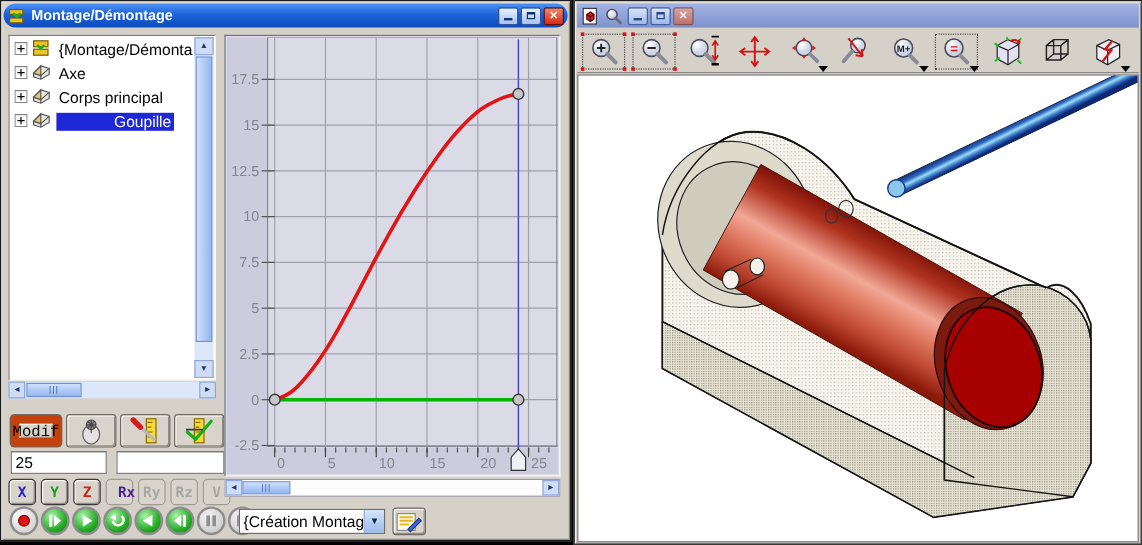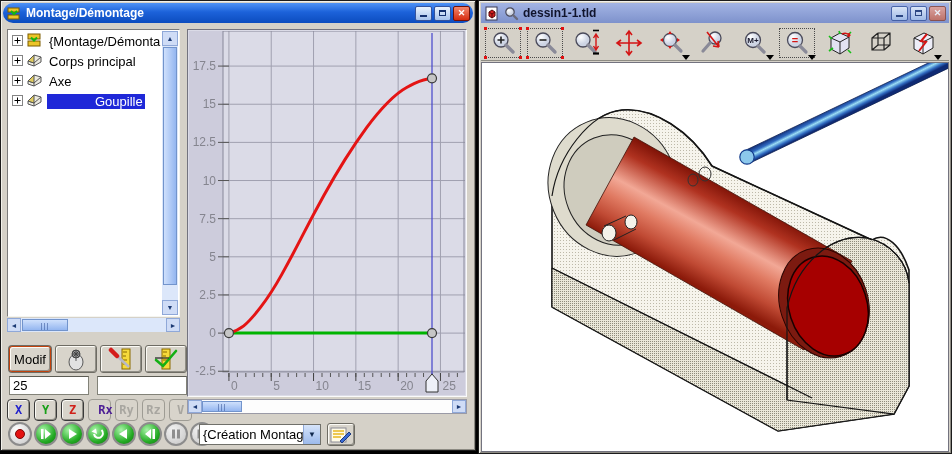--- a/index.html
+++ b/index.html
@@ -48,22 +48,22 @@
             border:1px solid #8fa8d8; display:flex; align-items:center; justify-content:center;
             font-size:7px; color:#1c3a74; }
   .hs-thumb { position:absolute; top:1px; left:15px; width:46px; height:12px;
               background:linear-gradient(180deg,#cfe0fc,#94b6f0); border:1px solid #7294cc;
               display:flex; align-items:center; justify-content:center;
               font-size:7px; color:#3c5a9c; letter-spacing:1px; }
 
   .btn3d { position:absolute; background:#d8d4cb; border:1px solid #6e6c64; border-radius:3px;
            box-shadow: inset 1px 1px 0 #fbfaf5, inset -1px -1px 0 #908e86;
            display:flex; align-items:center; justify-content:center; font-size:13px; color:#000; }
-  #modif-btn { left:8px; top:345px; width:42px; height:26px; border:1px solid #c2410c;
-               box-shadow: inset 1px 1px 0 #fbfaf5, inset -1px -1px 0 #908e86, 0 0 0 1px #6e6c64; }
+  #modif-btn { left:8px; top:345px; width:42px; height:26px; border:7px solid #c2410c;
+               box-shadow: inset 1px 1px 0 #fbfaf5, inset -1px -1px 0 #908e86, 0 0 0 1px #6e6c64; font-family: Liberation Mono, monospace; }
   .inp { position:absolute; height:19px; background:#fff; border:1px solid #828278;
          border-top-color:#5c5c54; font-size:13px; padding:1px 3px;
          font-family:"Liberation Sans", sans-serif; }
   #axis-row { position:absolute; left:6px; top:398px; display:flex; gap:4px; }
   .axbtn { width:23px; height:22px; border-radius:4px; font-weight:bold; font-size:12px;
            background:#d8d4cb; border:1px solid #3a3a3a;
            box-shadow: inset 1px 1px 0 #fbfaf5, inset -1px -1px 0 #908e86;
            display:flex; align-items:center; justify-content:center;
            font-family:"DejaVu Sans Mono", monospace; }
   .axbtn.dis { border-color:#9e9c94; color:#a8a6a0; box-shadow:none; }
@@ -156,35 +156,35 @@
               <rect x="0.5" y="0.5" width="10" height="10" fill="#fff" stroke="#848484"></rect>
               <line x1="2.5" y1="5.5" x2="8.5" y2="5.5" stroke="#000"></line>
               <line x1="5.5" y1="2.5" x2="5.5" y2="8.5" stroke="#000"></line>
             </svg></span>
           <span class="ticon"><svg width="18" height="16">
               <path d="M2,9 L8,3 L15,5 L15,10 L8,14 L2,12 Z" fill="#eceadf" stroke="#555"></path>
               <path d="M2,9 L8,11 L15,5" fill="none" stroke="#555"></path>
               <path d="M8,11 L8,14" stroke="#555"></path>
               <path d="M8,3 L8,11 L2,9 Z" fill="#e0cc60" stroke="#555"></path>
             </svg></span>
-          <span class="tree-label">Corps principal</span>
+          <span class="tree-label">Axe</span>
         </div>
         <div class="tree-row">
           <span class="expand"><svg width="11" height="11">
               <rect x="0.5" y="0.5" width="10" height="10" fill="#fff" stroke="#848484"></rect>
               <line x1="2.5" y1="5.5" x2="8.5" y2="5.5" stroke="#000"></line>
               <line x1="5.5" y1="2.5" x2="5.5" y2="8.5" stroke="#000"></line>
             </svg></span>
           <span class="ticon"><svg width="18" height="16">
               <path d="M2,9 L8,3 L15,5 L15,10 L8,14 L2,12 Z" fill="#eceadf" stroke="#555"></path>
               <path d="M2,9 L8,11 L15,5" fill="none" stroke="#555"></path>
               <path d="M8,11 L8,14" stroke="#555"></path>
               <path d="M8,3 L8,11 L2,9 Z" fill="#e0cc60" stroke="#555"></path>
             </svg></span>
-          <span class="tree-label">Axe</span>
+          <span class="tree-label">Corps principal</span>
         </div>
         <div class="tree-row">
           <span class="expand"><svg width="11" height="11">
               <rect x="0.5" y="0.5" width="10" height="10" fill="#fff" stroke="#848484"></rect>
               <line x1="2.5" y1="5.5" x2="8.5" y2="5.5" stroke="#000"></line>
               <line x1="5.5" y1="2.5" x2="5.5" y2="8.5" stroke="#000"></line>
             </svg></span>
           <span class="ticon"><svg width="18" height="16">
               <path d="M2,9 L8,3 L15,5 L15,10 L8,14 L2,12 Z" fill="#eceadf" stroke="#555"></path>
               <path d="M2,9 L8,11 L15,5" fill="none" stroke="#555"></path>
@@ -401,21 +401,20 @@
   <div class="titlebar tb-inactive">
     <svg width="16" height="16">
       <rect x="2" y="2" width="11" height="13" fill="#fff" stroke="#3a3a56"></rect>
       <path d="M5,7 L8,5 L11,7 L11,11 L8,13 L5,11 Z" fill="#d42020" stroke="#5a0808"></path>
       <path d="M5,7 L8,9 L11,7 M8,9 L8,13" fill="none" stroke="#5a0808"></path>
     </svg>
     <svg width="15" height="15">
       <circle cx="6" cy="6" r="4.2" fill="url(#lensg)" stroke="#4a4a5a" stroke-width="1.2"></circle>
       <line x1="9" y1="9" x2="13" y2="13" stroke="#6a6a7a" stroke-width="2.4" stroke-linecap="round"></line>
     </svg>
-    <span class="tb-title">dessin1-1.tld</span>
     <span class="winbtns">
       <span class="wbtn">
           <span class="mingl"></span>
         </span>
       <span class="wbtn">
           <span class="maxgl"></span>
         </span>
       <span class="wbtn close" style="background:linear-gradient(180deg,#eaa090,#cc6a52);border-color:#8a4030">✕</span>
     </span>
   </div>

